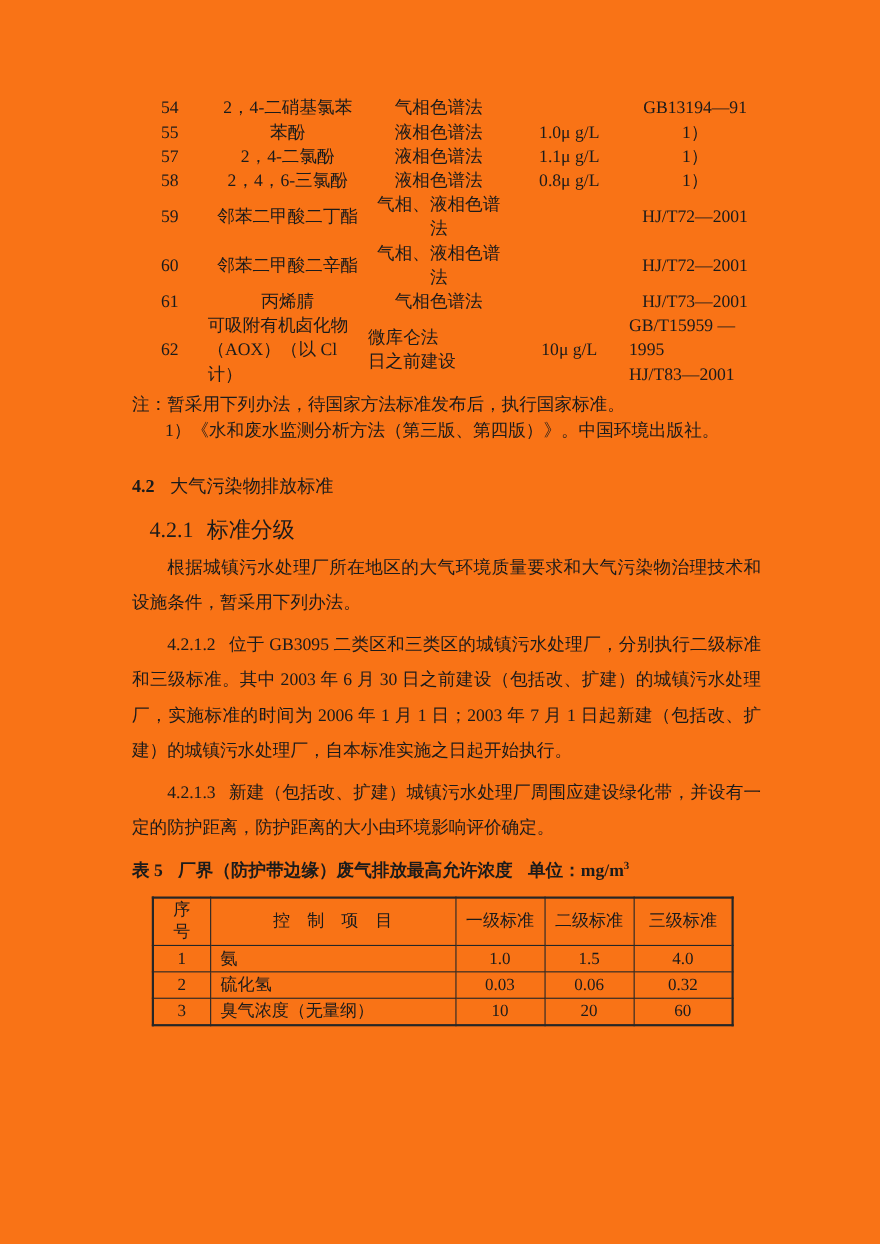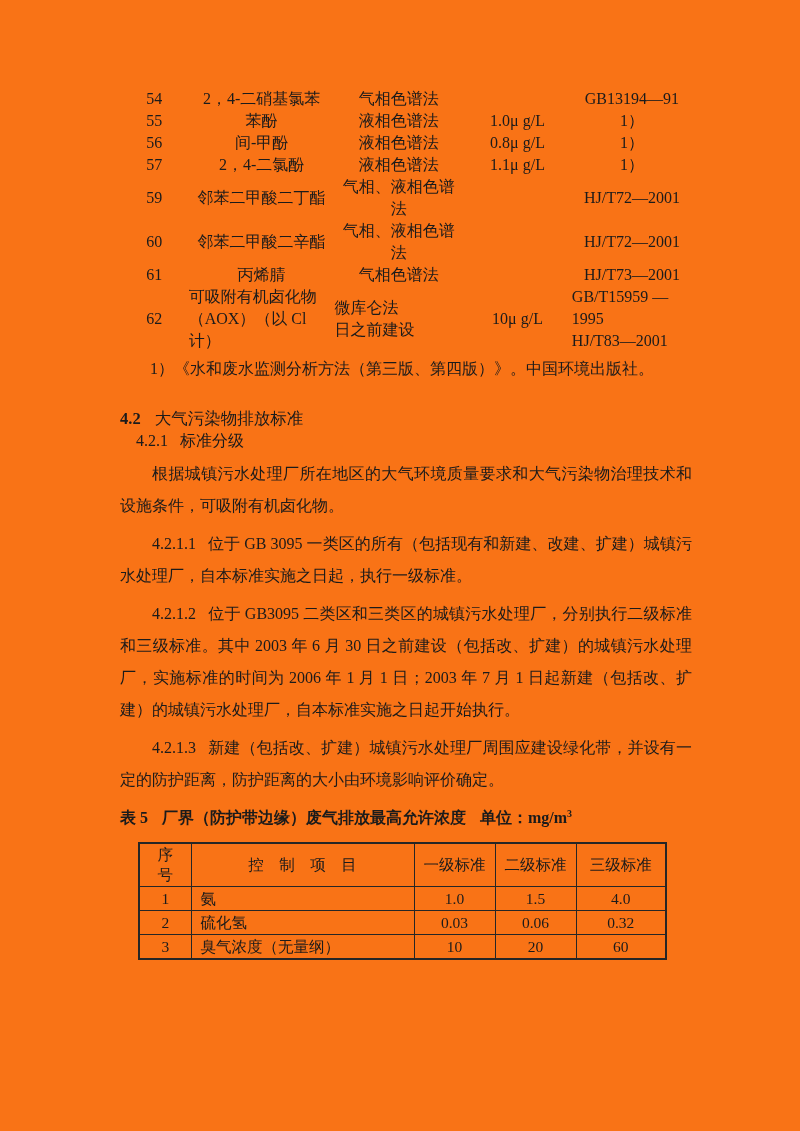--- a/index.html
+++ b/index.html
@@ -21,21 +21,21 @@
   col.c1 { width:12%; } col.c2 { width:25.5%; } col.c3 { width:22.5%; }
   col.c4 { width:19%; } col.c5 { width:21%; }
 
   
   .notes { margin-top:5px; font-size:16px; line-height:23px; }
   .note-sub { padding-left:30px; }
 
   
   .sec-42  { margin-top:28px; font-size:16.5px; }
   .sec-42 .num { font-weight:bold; margin-right:14px;text-align:right; }
-  .sec-421 { margin-top:1px; margin-left:16px; font-size:16px; }
+  .sec-421 { margin-top:15px; margin-left:16px; font-size:20px; }
   .sec-421 .num, .sec-422 .num { margin-right:12px; }
   .para {
     margin:6px 0 0 0; font-size:16px; line-height:32px;
     text-align:justify; text-indent:2em;
   }
   .para .clause-no { margin-right:12px; }
   .sec-422 { margin-top:6px; margin-left:16px; font-size:16px; }
 
   
   .t5-title { margin-top:12px; text-align:left; font-weight:bold; font-size:16px; }
@@ -74,31 +74,31 @@
           <td>GB13194—91</td>
         </tr>
         <tr>
           <td>55</td>
           <td>苯酚</td>
           <td>液相色谱法</td>
           <td>1.0μ g/L</td>
           <td>1）</td>
         </tr>
         <tr>
-          <td>56</td>
-          <td>间-甲酚</td>
-          <td>液相色谱法</td>
-          <td>0.8μ g/L</td>
-          <td>1）</td>
-        </tr>
-        <tr>
           <td>57</td>
           <td>2，4-二氯酚</td>
           <td>液相色谱法</td>
           <td>1.1μ g/L</td>
+          <td>1）</td>
+        </tr>
+        <tr>
+          <td>58</td>
+          <td>2，4，6-三氯酚</td>
+          <td>液相色谱法</td>
+          <td>0.8μ g/L</td>
           <td>1）</td>
         </tr>
         <tr>
           <td>59</td>
           <td>邻苯二甲酸二丁酯</td>
           <td>气相、液相色谱
 法</td>
           <td></td>
           <td>HJ/T72—2001</td>
         </tr>
@@ -125,36 +125,34 @@
 日之前建设</td>
           <td>10μ g/L</td>
           <td class="ta-l">GB/T15959 —
 1995
 HJ/T83—2001</td>
         </tr>
       </tbody>
     </table>
 
     <div class="notes">
+      <div>注：暂采用下列办法，待国家方法标准发布后，执行国家标准。</div>
       <div class="note-sub">1）《水和废水监测分析方法（第三版、第四版）》。中国环境出版社。</div>
     </div>
 
     <div class="sec-42">
       <span class="num">4.2</span><span>大气污染物排放标准</span>
     </div>
 
     <div class="sec-421">
       <span class="num">4.2.1</span><span>标准分级</span>
     </div>
 
-    <p class="para">根据城镇污水处理厂所在地区的大气环境质量要求和大气污染物治理技术和设施条件，可吸附有机卤化物。</p>
-
-    <p class="para">
-      <span class="clause-no">4.2.1.1</span><span>位于 GB 3095 一类区的所有（包括现有和新建、改建、扩建）城镇污水处理厂，自本标准实施之日起，执行一级标准。</span>
-    </p>
+    <p class="para">根据城镇污水处理厂所在地区的大气环境质量要求和大气污染物治理技术和设施条件，暂采用下列办法。</p>
+
 
     <p class="para">
       <span class="clause-no">4.2.1.2</span><span>位于 GB3095 二类区和三类区的城镇污水处理厂，分别执行二级标准和三级标准。其中 2003 年 6 月 30 日之前建设（包括改、扩建）的城镇污水处理厂，实施标准的时间为 2006 年 1 月 1 日；2003 年 7 月 1 日起新建（包括改、扩建）的城镇污水处理厂，自本标准实施之日起开始执行。</span>
     </p>
 
     <p class="para">
       <span class="clause-no">4.2.1.3</span><span>新建（包括改、扩建）城镇污水处理厂周围应建设绿化带，并设有一定的防护距离，防护距离的大小由环境影响评价确定。</span>
     </p>
 
 

